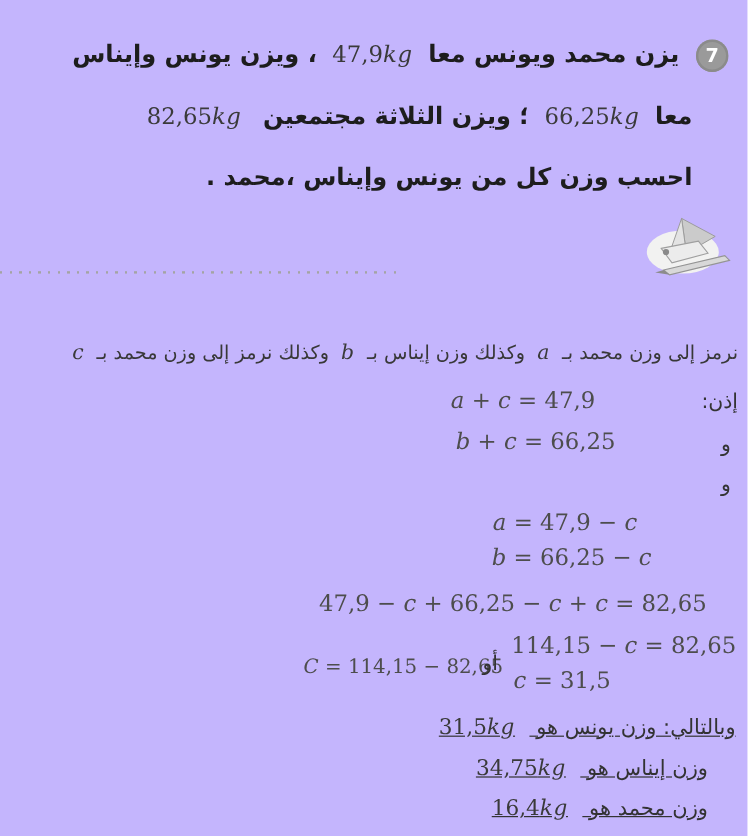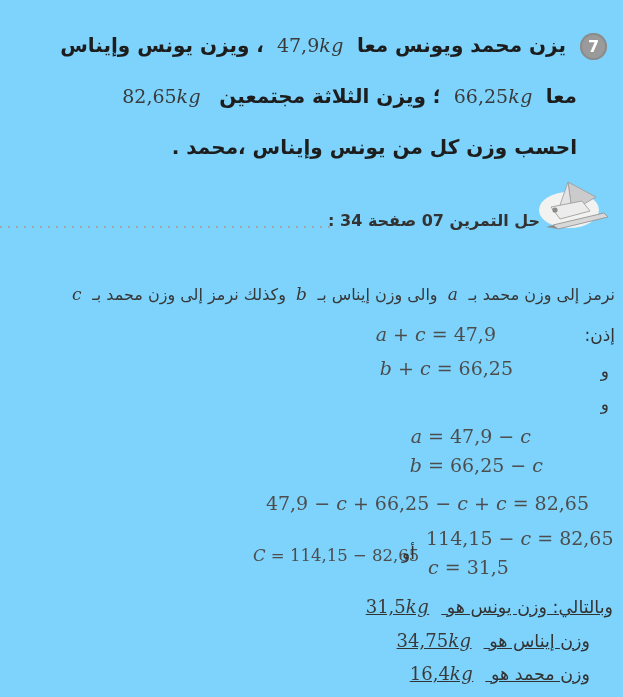--- a/index.html
+++ b/index.html
@@ -1,18 +1,18 @@
 <!DOCTYPE html>
 <html lang="ar" dir="rtl"><head>
 <meta charset="utf-8">
 <style>
   html,body { margin:0; padding:0; background:#ffffff; }
   .page {
     position:relative; width:623px; height:697px;
-    background:#7dd3fc; overflow:hidden;
+    background:#c4b5fd; overflow:hidden;
     font-family:"DejaVu Sans", sans-serif;
     direction:rtl; color:#2f2f2f;
   }
   
   .problem {
     position:absolute; top:20px; right:16px; left:10px;
     font-size:20px; font-weight:700; color:#1d1d1d; text-align:right;
   }
   .p-line { height:51px; line-height:51px; white-space:nowrap; }
   .p-line.indent { padding-left:0; padding-right:30px; }
@@ -87,28 +87,27 @@
     <svg width="80" height="60" viewBox="0 0 80 60">
       <ellipse cx="32" cy="30" rx="30" ry="18" fill="#f2f2f1"></ellipse>
       <polygon points="31,2 59,17 35,31" fill="#cbcbcb" stroke="#9a9a9a" stroke-width="0.8"></polygon>
       <polygon points="31,2 35,31 23,25" fill="#e3e3e3" stroke="#9a9a9a" stroke-width="0.8"></polygon>
       <polygon points="14,27 45,21 53,31 23,39" fill="#ececec" stroke="#9f9f9f" stroke-width="0.9"></polygon>
       <circle cx="18" cy="30" r="2.6" fill="#8a8a8a"></circle>
       <polygon points="16,45 67,33 71,37 21,49" fill="#d8d8d8" stroke="#949494" stroke-width="0.9"></polygon>
       <polygon points="9,47 16,45 21,49" fill="#8c8c8c"></polygon>
     </svg>
   </div>
-  <div class="sol-title">حل التمرين 07 صفحة 34 :</div>
   <div class="dotted"></div>
 
 
   <div class="notation">
     <span>نرمز إلى وزن محمد بـ</span>
     <span class="math"><i>a</i></span>
-    <span>والى وزن إيناس بـ</span>
+    <span>وكذلك وزن إيناس بـ</span>
     <span class="math"><i>b</i></span>
     <span>وكذلك نرمز إلى وزن محمد بـ</span>
     <span class="math"><i>c</i></span>
   </div>
 
   <div class="lbl" style="top:325px; right:8px;">إذن:</div>
   <div class="eq" style="top:323px; right:127px;margin-left:20px;"><i>a</i> + <i>c</i> = 47,9</div>
 
   <div class="lbl" style="top:361px; right:14px;">و</div>
   <div class="eq" style="top:357px; right:110px;text-align:right;"><i>b</i> + <i>c</i> = 66,25</div>

